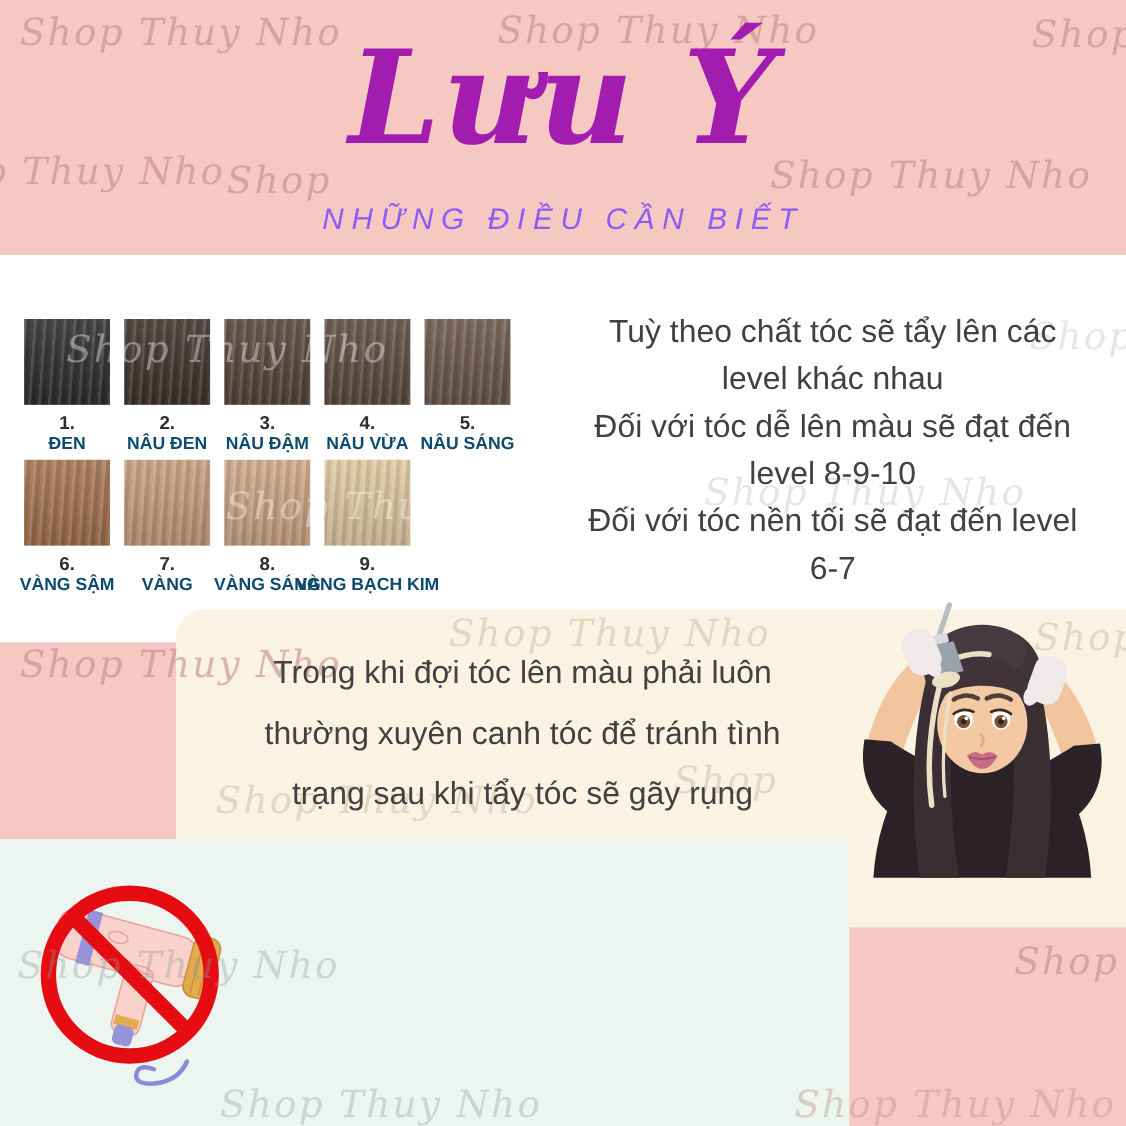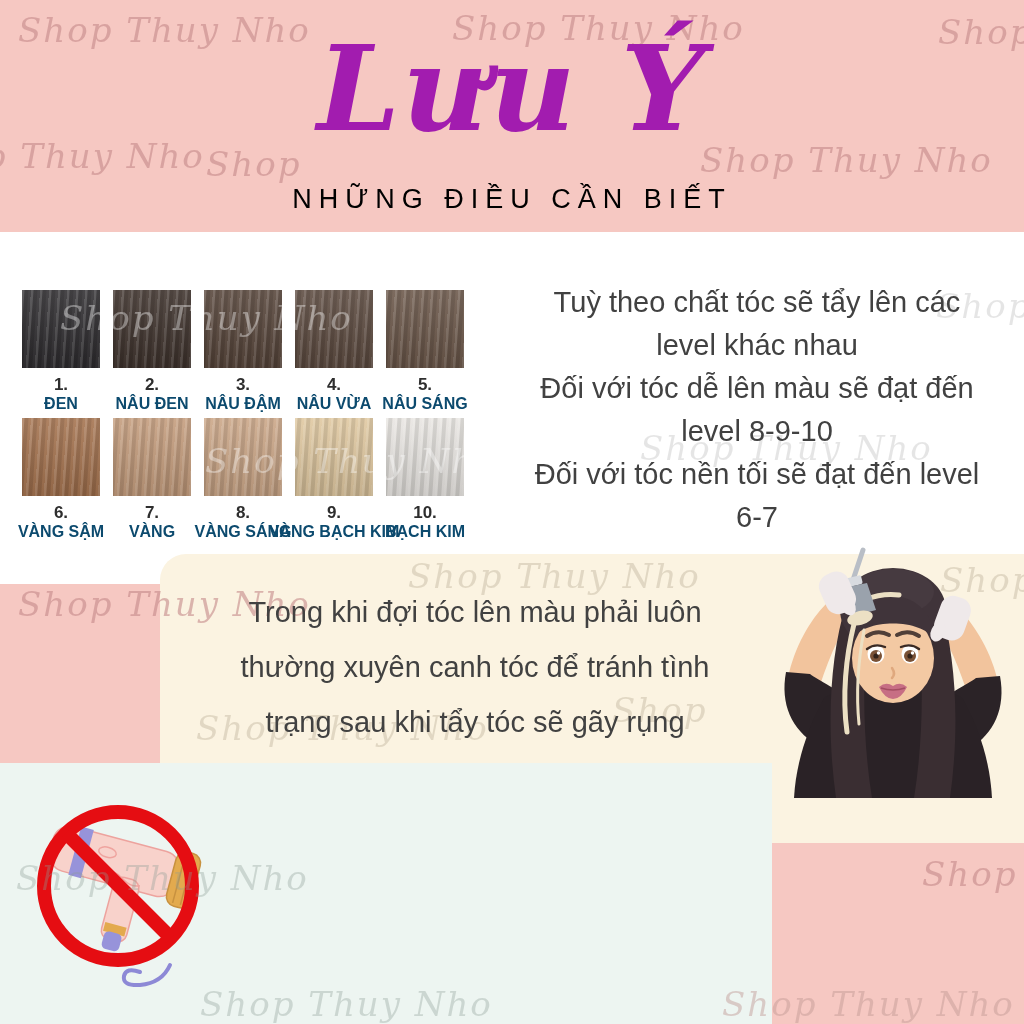--- a/index.html
+++ b/index.html
@@ -31,21 +31,21 @@
   .wm-over{z-index:6;}
 
   
   .title{
     position:absolute;z-index:4;left:0;right:0;top:14px;text-align:center;
     font-family:"DejaVu Serif",serif;font-style:italic;font-weight:bold;
     font-size:118px;line-height:150px;color:#a21caf;letter-spacing:2px;
   }
   .subtitle{
     position:absolute;z-index:4;left:0;right:0;top:184px;text-align:center;
-    font-size:27px;letter-spacing:7px;color:#000000;font-weight:400;
+    font-size:27px;letter-spacing:7px;color:#8b5cf6;font-weight:400;font-style:italic;
   }
 
   
   .chart-row{position:absolute;z-index:4;left:22px;display:flex;gap:13px;}
   .row-top{top:290px;}
   .row-bottom{top:418px;}
   .cell{width:78px;display:flex;flex-direction:column;align-items:center;}
   .sw{
     width:78px;height:78px;flex:none;
     background-image:
@@ -148,25 +148,20 @@
       <div class="cell">
         <div class="sw" style="background-color: rgb(203, 166, 135);"></div>
         <div class="swnum">8.</div>
         <div class="swname">VÀNG SÁNG</div>
       </div>
       <div class="cell">
         <div class="sw" style="background-color: rgb(224, 200, 160);"></div>
         <div class="swnum">9.</div>
         <div class="swname">VÀNG BẠCH KIM</div>
       </div>
-      <div class="cell">
-        <div class="sw" style="background-color: rgb(233, 230, 226);"></div>
-        <div class="swnum">10.</div>
-        <div class="swname">BẠCH KIM</div>
-      </div>
     </div>
 
   <div class="note levels-text">Tuỳ theo chất tóc sẽ tẩy lên các
 level khác nhau
 Đối với tóc dễ lên màu sẽ đạt đến
 level 8-9-10
 Đối với tóc nền tối sẽ đạt đến level
 6-7</div>
   <div class="note watch-text">Trong khi đợi tóc lên màu phải luôn
 thường xuyên canh tóc để tránh tình

